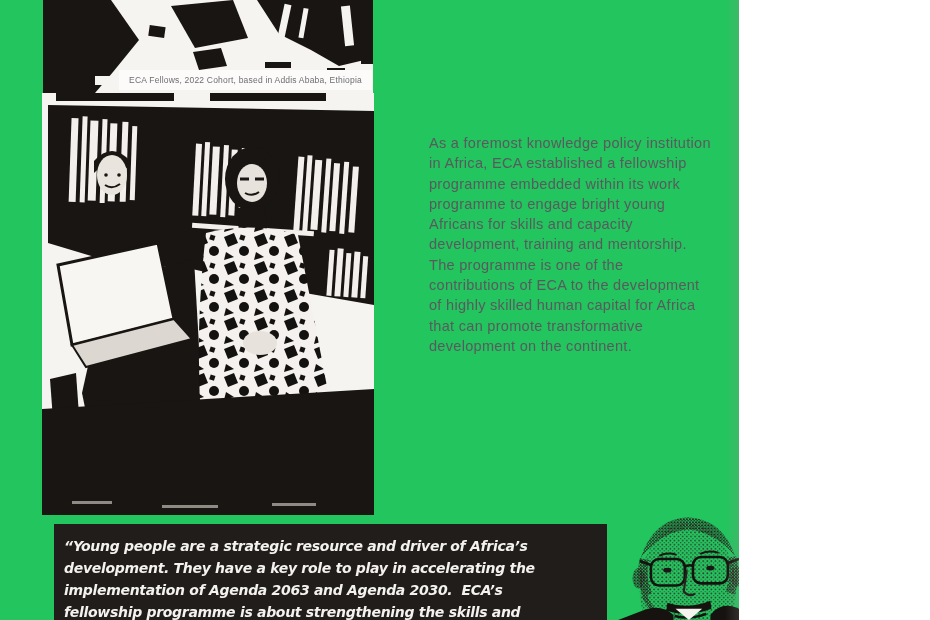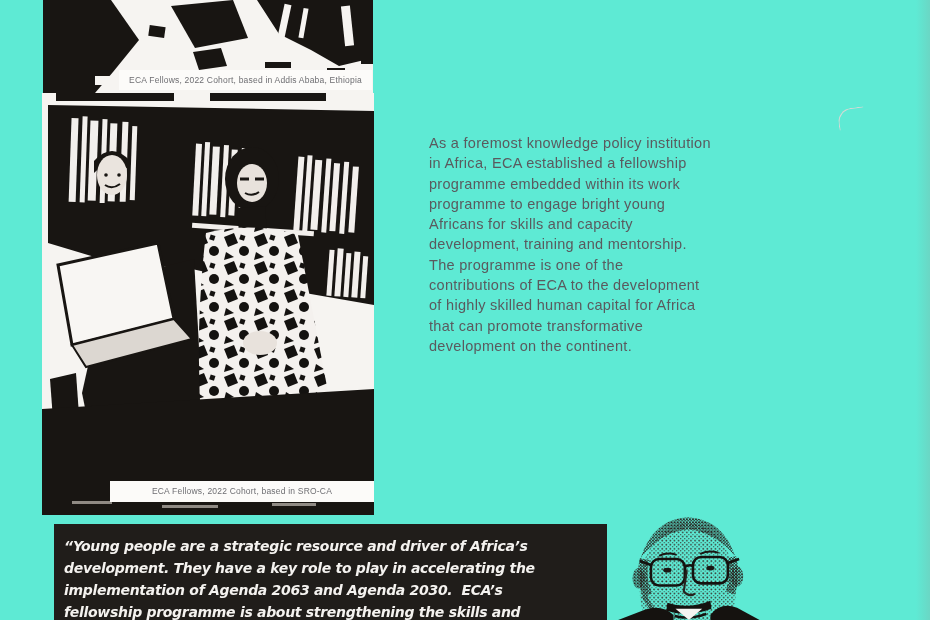--- a/index.html
+++ b/index.html
@@ -1,19 +1,19 @@
 <!DOCTYPE html>
 <html><head>
 <meta charset="utf-8">
 <style>
   html,body{margin:0;padding:0;}
   .page{
     position:relative;
-    width:930px;height:620px;
-    background:#5eead4;
+    width:739px;height:620px;
+    background:#22c55e;
     overflow:hidden;
     font-family:"Liberation Sans",sans-serif;
   }
   
   .photo{position:absolute;display:block;}
   .photo1{left:43px;top:0;width:330px;height:93px;}
   .photo2{left:42px;top:93px;width:332px;height:422px;}
   .caption-bar{
     position:absolute;
     background:#fcfbf9;
@@ -172,23 +172,20 @@
     <ellipse cx="218" cy="250" rx="17" ry="12" fill="#e8e2dc"></ellipse>
 
     <path d="M0 316 L332 296 L332 422 L0 422 Z" fill="#181512"></path>
     <g fill="#8f8a84">
       <rect x="30" y="408" width="40" height="3"></rect>
         <rect x="120" y="412" width="56" height="3"></rect>
       <rect x="230" y="410" width="44" height="3"></rect>
     </g>
   </svg>
 
-  <div class="caption-bar caption2">
-    <span>ECA Fellows, 2022 Cohort, based in SRO-CA</span>
-  </div>
 
 
   <div class="intro">As a foremost knowledge policy institution
 in Africa, ECA established a fellowship
 programme embedded within its work
 programme to engage bright young
 Africans for skills and capacity
 development, training and mentorship.
 The programme is one of the
 contributions of ECA to the development

